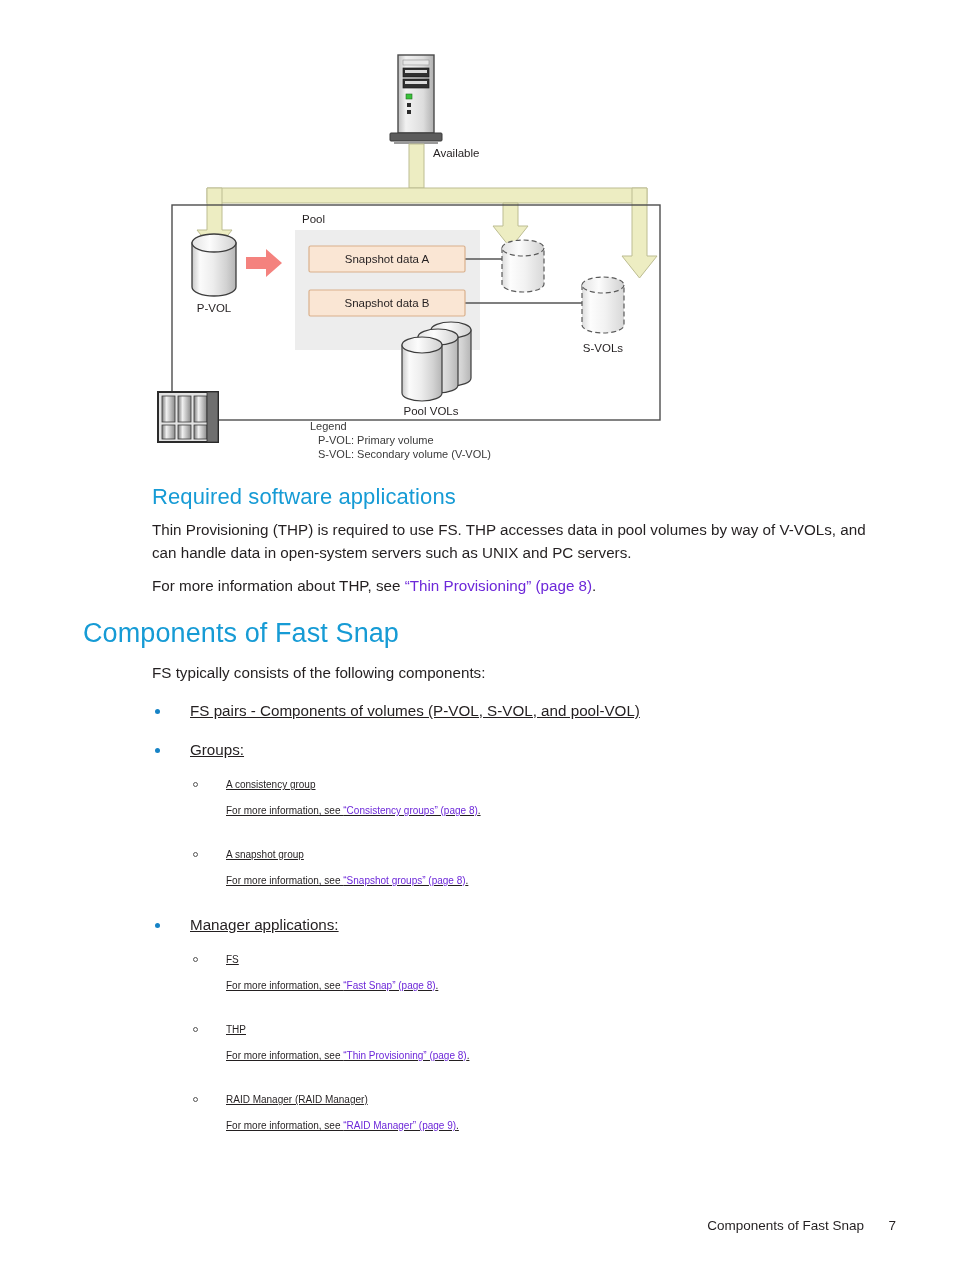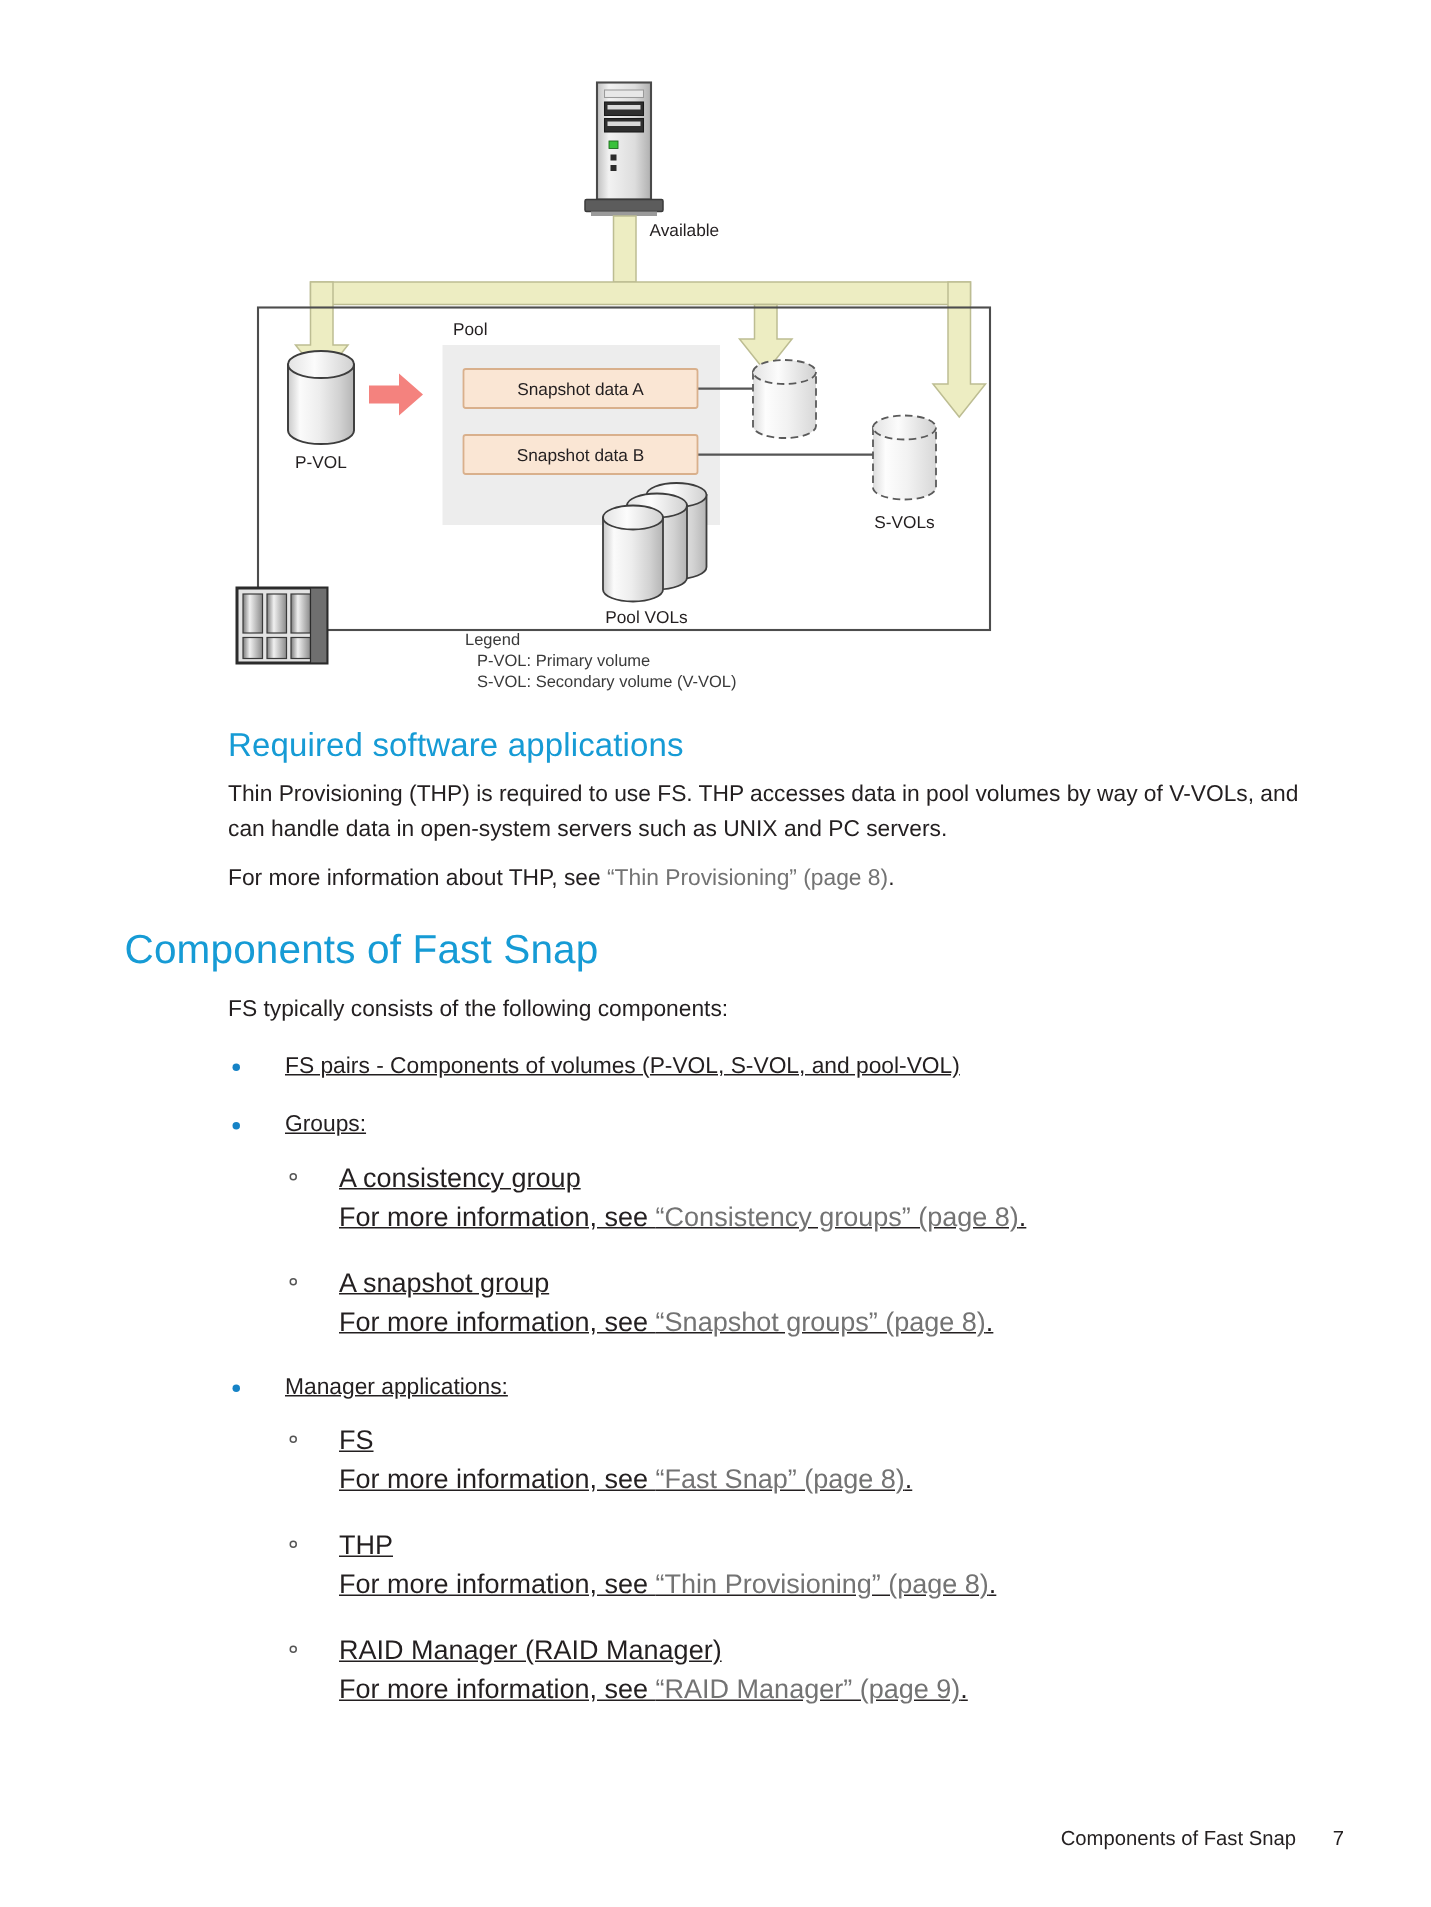--- a/index.html
+++ b/index.html
@@ -71,21 +71,21 @@
     font-size: 15.2px;
     line-height: 23px;
     color: #231f20;
   }
   .sp-6  { height: 6px; }
   .sp-10 { height: 10px; }
   .sp-14 { height: 14px; }
   .sp-18 { height: 18px; }
 
   a.xref, .xref {
-    color: #737373;
+    color: #6d28d9;
     text-decoration: none;
   }
 
   
   ul.lvl1 {
     margin: 0;
     padding: 0;
     list-style: none;
   }
   ul.lvl1 > li {
@@ -107,21 +107,21 @@
   }
   ul.lvl2 {
     margin: 9px 0 0 0;
     padding: 0;
     list-style: none;
   }
   ul.lvl2 > li {
     position: relative;
     padding-left: 36px;
     margin-bottom: 18px;
-    font-size: 18px;
+    font-size: 10px;
     line-height: 26px;
   }
   ul.lvl2 > li::before {
     content: "";
     position: absolute;
     left: 3px;
     top: 10px;
     width: 5px;
     height: 5px;
     border-radius: 50%;

